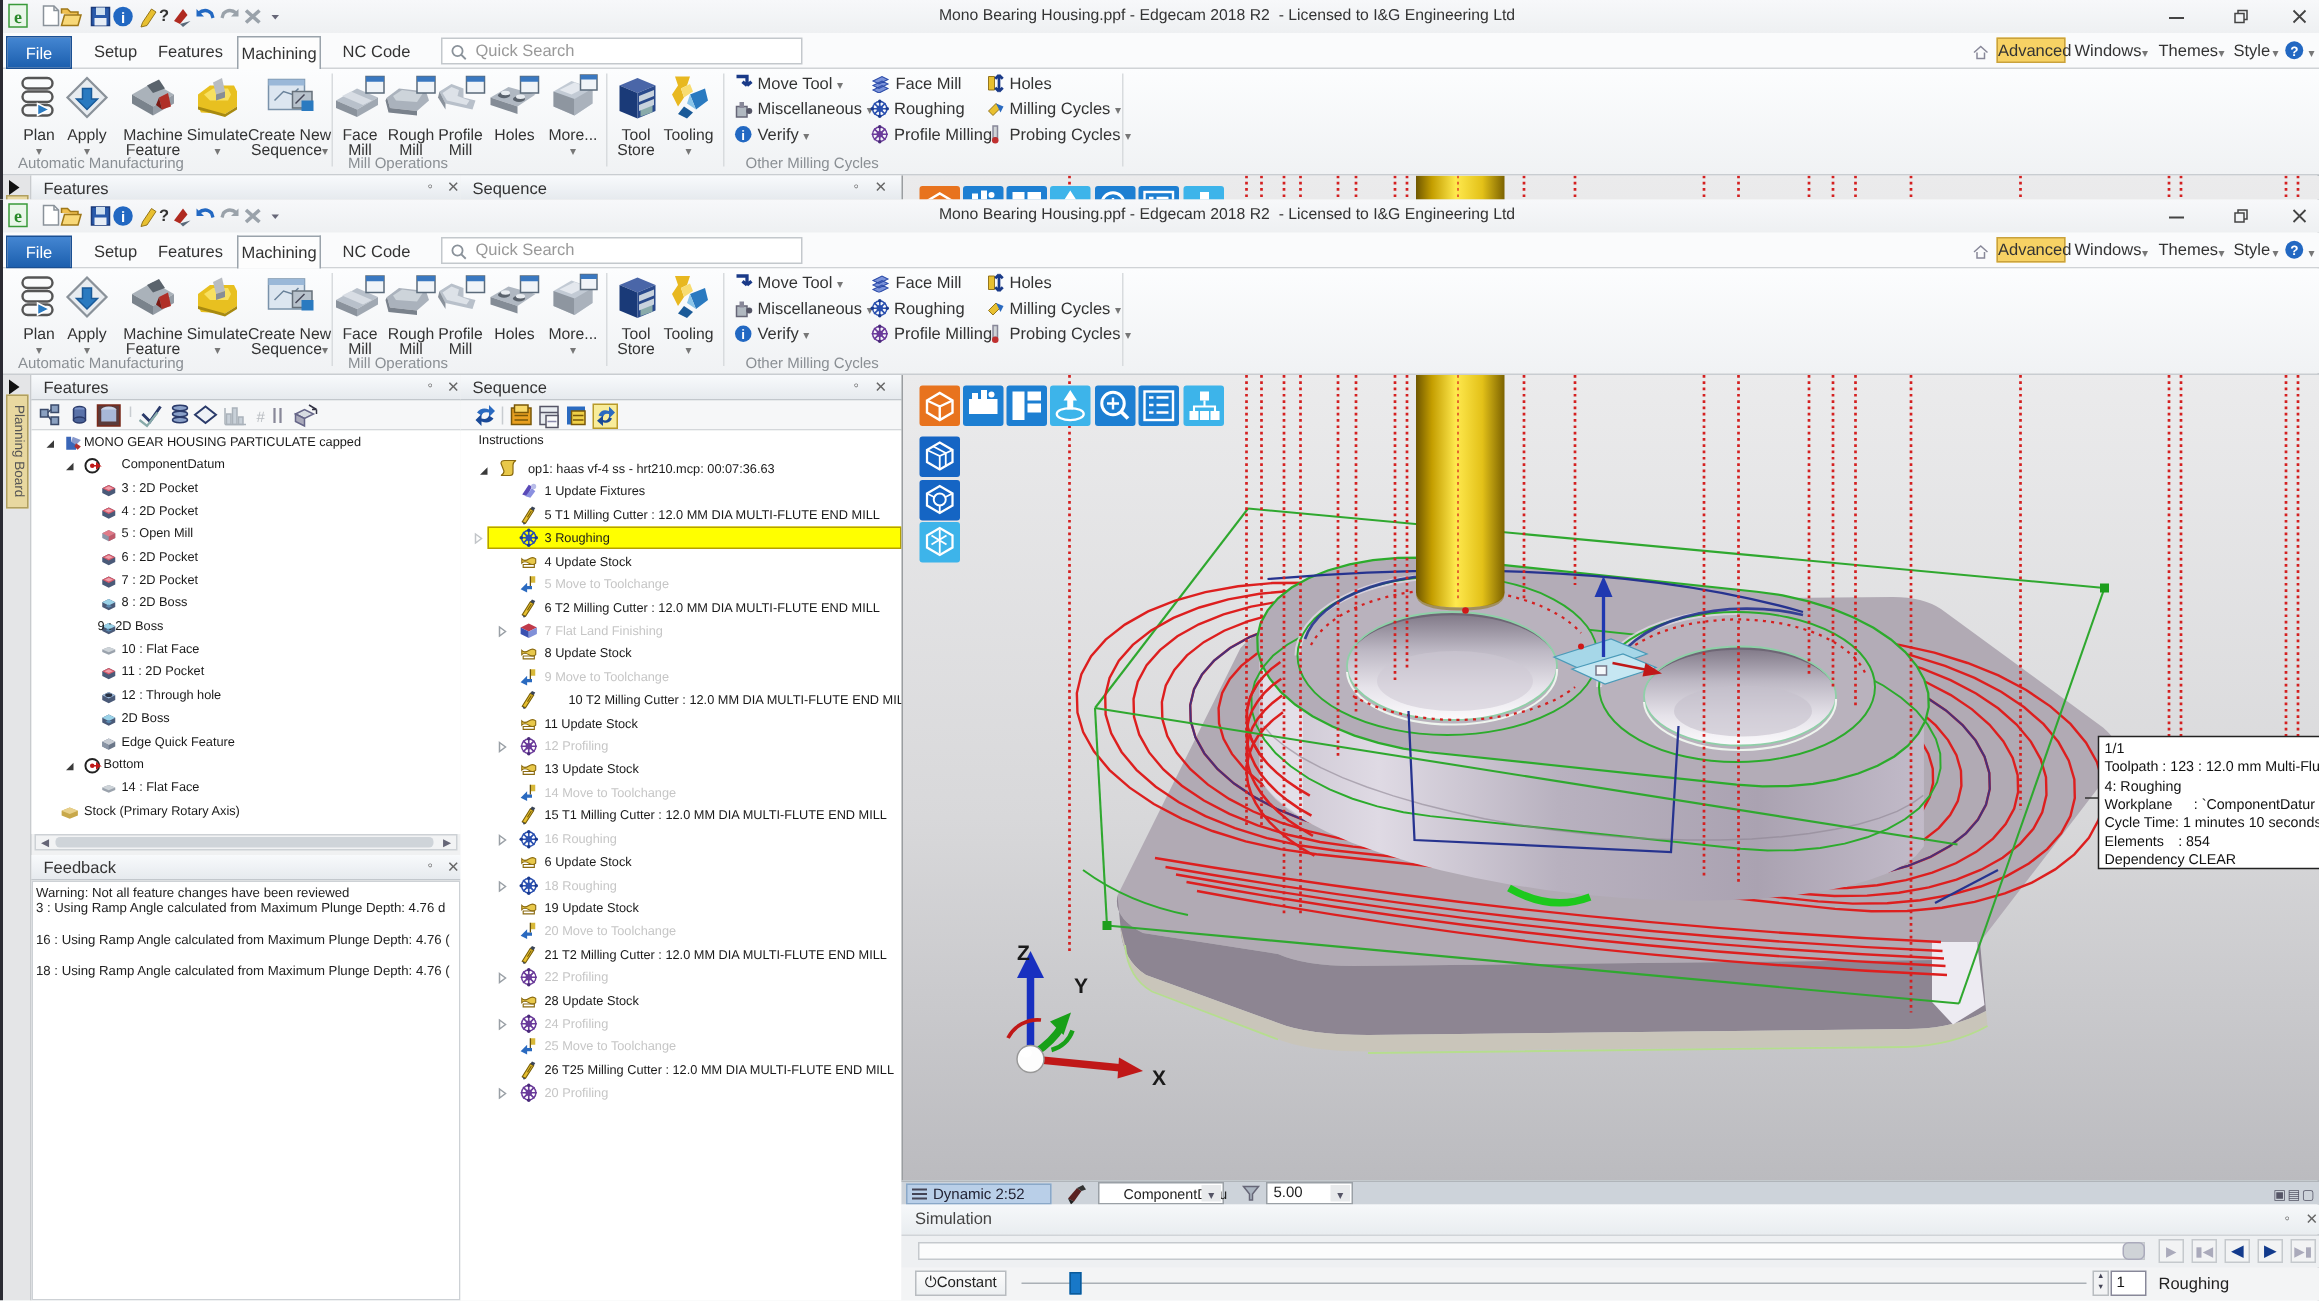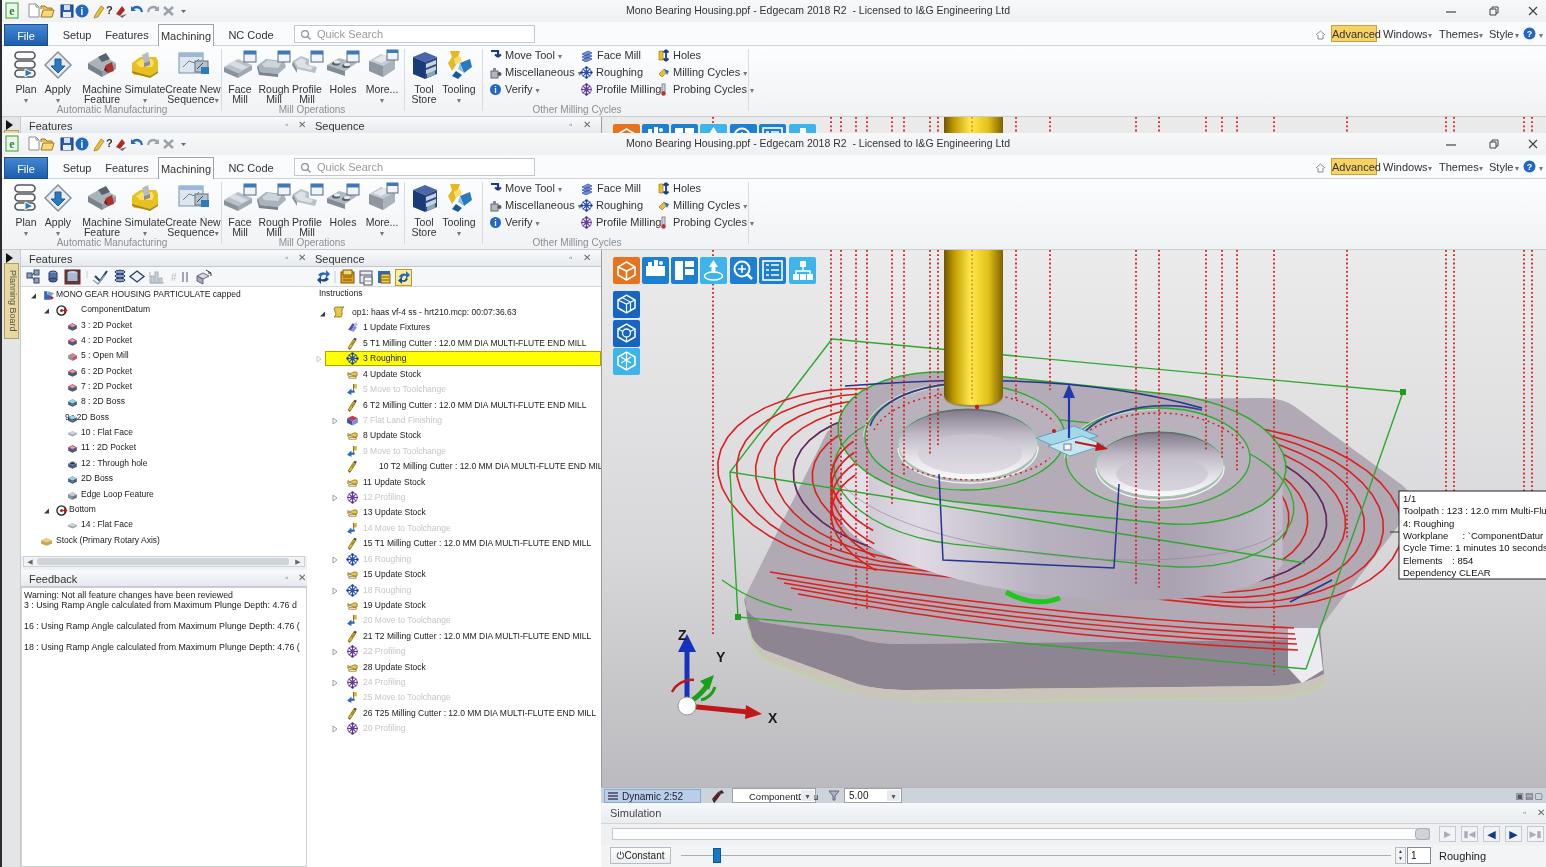--- a/index.html
+++ b/index.html
@@ -11,21 +11,21 @@
 .tabs{position:absolute;top:22px;left:0;width:1546px;height:24px;background:#fafbfc;border-bottom:1px solid #d0d3d6}
 .tab{position:absolute;top:2px;height:22px;font-size:11px;color:#333;text-align:center;padding-top:5px}
 .tab.file{background:linear-gradient(#4486d2,#1c5fae);color:#fff;border:1px solid #1a4f92;top:2px}
 .tab.sel{background:#fdfdfd;border:1px solid #9aa3ab;border-bottom:none;z-index:2}
 .qsearch{position:absolute;top:3px;left:292px;width:241px;height:18px;background:#fff;border:1px solid #c3c8cc;font-size:11px;color:#999;padding:2px 0 0 22px}
 .rmenu{position:absolute;top:6px;font-size:11px;color:#333}
 .adv{position:absolute;top:3px;left:1329px;width:46px;height:17px;background:#f7d264;border:1px solid #c9a23d;font-size:11px;color:#333;text-align:center;padding-top:2px}
 .ribbon{position:absolute;top:46px;left:0;width:1546px;height:71px;background:linear-gradient(#fcfdfe,#f0f2f4);border-bottom:1px solid #c9cdd1}
 .rbtn{position:absolute;top:2px;text-align:center;font-size:10.5px;color:#333;line-height:10px}
 .rbtn .ic{margin:1px auto 2px auto}
-.glabel{position:absolute;top:58px;font-size:10px;color:#8a8f94;text-align:center}
+.glabel{position:absolute;top:58px;font-size:10px;color:#8a8f94;}
 .gsep{position:absolute;top:3px;width:1px;height:62px;background:#d8dbde}
 .srow{position:absolute;font-size:11px;color:#333;white-space:nowrap}
 .srow svg{vertical-align:-3px;margin-right:3px}
 .dd{color:#777;font-size:8px}
 .main{position:absolute;top:117px;left:0;width:1546px;height:617px}
 .lstrip{position:absolute;top:0;left:0;width:19px;height:617px;background:#e4e5e7;border-right:1px solid #c8cbce}
 .ptab{position:absolute;top:13px;left:2px;width:15px;height:76px;background:#e8d8a0;border:1px solid #b09f60;writing-mode:vertical-rl;font-size:9px;color:#555;text-align:center}
 .panel-h{position:absolute;height:17px;background:linear-gradient(#f8fafc,#e6eaee);border-bottom:1px solid #c2c7cc;font-size:11px;color:#333}
 .panel-h .t{position:absolute;left:8px;top:3px}
 .pinx{position:absolute;top:2px;font-size:10px;color:#666}
@@ -820,21 +820,21 @@
 <div class="trow" style="left:0;top:185px;width:286px">
             <svg style="position:absolute;left:45px;top:1px" width="13" height="13">
               <use href="#i-boss" width="13" height="13"></use>
             </svg>
             <span style="position:absolute;left:60px;top:1px">2D Boss</span>
           </div>
 <div class="trow" style="left:0;top:201px;width:286px">
             <svg style="position:absolute;left:45px;top:1px" width="13" height="13">
               <use href="#i-edge" width="13" height="13"></use>
             </svg>
-            <span style="position:absolute;left:60px;top:1px">Edge Loop Feature</span>
+            <span style="position:absolute;left:60px;top:1px">Edge Quick Feature</span>
           </div>
 <div class="trow" style="left:0;top:216px;width:286px">
             <svg style="position:absolute;left:22px;top:4px" width="8" height="8">
               <use href="#i-col"></use>
             </svg>
             <svg style="position:absolute;left:34px;top:1px" width="13" height="13">
               <use href="#i-datum" width="13" height="13"></use>
             </svg>
             <span style="position:absolute;left:48px;top:1px">Bottom</span>
           </div>
@@ -1017,21 +1017,21 @@
             </svg>
             <svg style="position:absolute;left:39px;top:0" width="13" height="13">
               <use href="#i-rough" width="13" height="13"></use>
             </svg>
             <span style="position:absolute;left:56px;top:1px">16 Roughing</span>
           </div>
 <div class="trow" style="left:0;top:281px;width:294px">
             <svg style="position:absolute;left:39px;top:0" width="13" height="13">
               <use href="#i-stockup" width="13" height="13"></use>
             </svg>
-            <span style="position:absolute;left:56px;top:1px">15 Update Stock</span>
+            <span style="position:absolute;left:56px;top:1px">6 Update Stock</span>
           </div>
 <div class="trow gray" style="left:0;top:297px;width:294px">
             <svg style="position:absolute;left:24px;top:3px" width="8" height="8">
               <use href="#i-exp"></use>
             </svg>
             <svg style="position:absolute;left:39px;top:0" width="13" height="13">
               <use href="#i-rough" width="13" height="13"></use>
             </svg>
             <span style="position:absolute;left:56px;top:1px">18 Roughing</span>
           </div>

